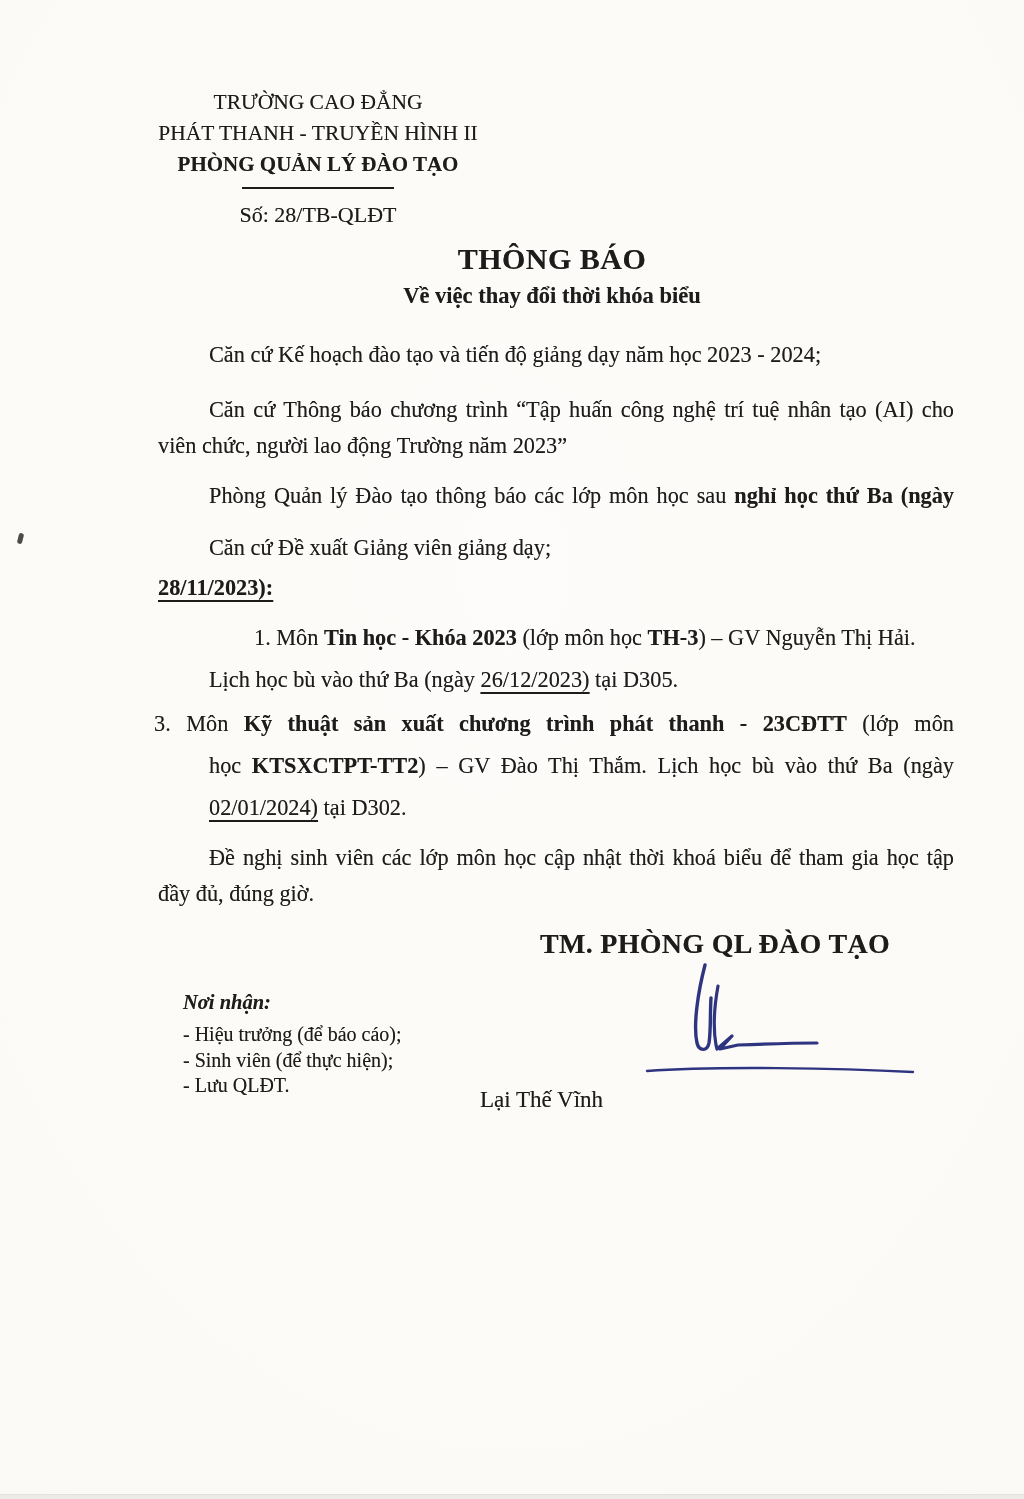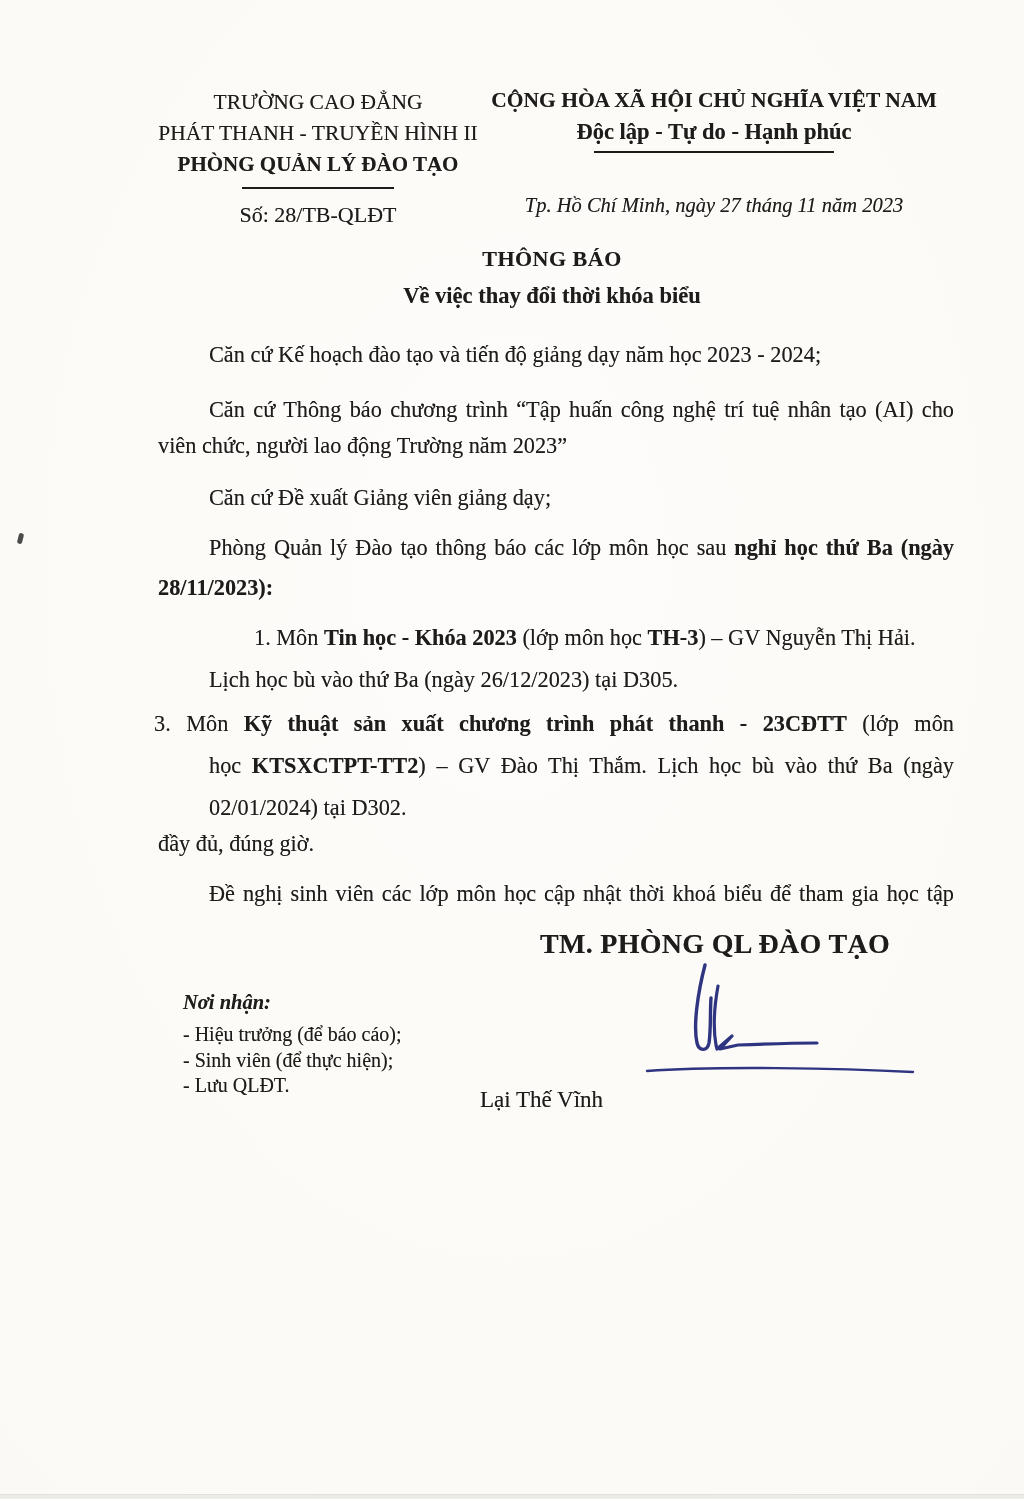--- a/index.html
+++ b/index.html
@@ -26,28 +26,28 @@
   .rule{height:0;border-bottom:2px solid var(--ink);}
   .rule-left{width:152px;margin:7px auto 0;}
   .docnum{font-size:22px;margin-top:10px;}
   .hr{position:absolute;left:484px;top:86px;width:460px;text-align:center;}
   .hr1{font-size:21.5px;font-weight:bold;line-height:28px;}
   .hr2{font-size:22.5px;font-weight:bold;line-height:30px;margin-top:3px;}
   .rule-right{width:240px;margin:4px auto 0;}
   .dateline{font-size:20.5px;font-style:italic;margin-top:41px;}
   
   .titleblock{position:absolute;left:152px;top:243px;width:800px;text-align:center;}
-  .t1{font-size:22px;font-weight:bold;line-height:32px;letter-spacing:.5px;}
+  .t1{font-size:30px;font-weight:bold;line-height:32px;letter-spacing:.5px;}
   .t2{font-size:22.5px;font-weight:bold;margin-top:7px;line-height:28px;}
   
   .bodyblock{position:absolute;left:154px;top:335px;width:800px;font-size:22.3px;}
   .bline{line-height:30px;white-space:nowrap;}
   .bline.j{white-space:normal;text-align:justify;text-align-last:justify;}
   .bline .b{font-weight:bold;}
-  .bline .u{text-underline-offset:5px;text-decoration-thickness:1.5px;}
+  .bline .u{text-decoration:underline;text-underline-offset:5px;text-decoration-thickness:1.5px;}
   
   .tm{position:absolute;left:480px;top:928px;width:470px;text-align:center;
       font-size:28px;font-weight:bold;letter-spacing:.3px;}
   .signer{position:absolute;left:480px;top:1087px;width:470px;text-align:left;
       font-size:23px;font-weight:normal;}
   .sig{position:absolute;left:628px;top:950px;width:300px;height:130px;}
   .sig path{fill:none;stroke:var(--sig);stroke-linecap:round;stroke-linejoin:round;}
   
   .recips{position:absolute;left:183px;top:991px;font-size:20px;}
   .rh{font-weight:bold;font-style:italic;line-height:23px;margin-bottom:8px;font-size:20.5px;}
@@ -66,46 +66,40 @@
   <div class="speck"></div>
 
   <div class="hl">
     <div class="hl1">TRƯỜNG CAO ĐẲNG</div>
     <div class="hl1">PHÁT THANH - TRUYỀN HÌNH II</div>
     <div class="hl3">PHÒNG QUẢN LÝ ĐÀO TẠO</div>
     <div class="rule rule-left"></div>
     <div class="docnum">Số: 28/TB-QLĐT</div>
   </div>
 
-  <div class="hr">
-    <div class="hr1">CỘNG HÒA XÃ HỘI CHỦ NGHĨA VIỆT NAM</div>
-    <div class="hr2">Độc lập - Tự do - Hạnh phúc</div>
-    <div class="rule rule-right"></div>
-    <div class="dateline">Tp. Hồ Chí Minh, ngày 27 tháng 11 năm 2023</div>
-  </div>
 
   <div class="titleblock">
     <div class="t1">THÔNG BÁO</div>
     <div class="t2">Về việc thay đổi thời khóa biểu</div>
   </div>
 
   <div class="bodyblock" id="body-lines">
       <div class="bline" style="margin-left: 55px; margin-top: 5px;"><span>Căn cứ Kế hoạch đào tạo và tiến độ giảng dạy năm học 2023 - 2024;</span></div>
       <div class="bline j" style="margin-left: 55px; margin-top: 25px;"><span>Căn cứ Thông báo chương trình “Tập huấn công nghệ trí tuệ nhân tạo (AI) cho</span></div>
       <div class="bline" style="margin-left: 4px; margin-top: 6px;"><span>viên chức, người lao động Trường năm 2023”</span></div>
+      <div class="bline j" style="margin-left: 55px; margin-top: 20px;"><span>Phòng Quản lý Đào tạo thông báo các lớp môn học sau </span><span class="b">nghỉ học thứ Ba (ngày</span></div>
       <div class="bline" style="margin-left: 55px; margin-top: 22px;"><span>Căn cứ Đề xuất Giảng viên giảng dạy;</span></div>
-      <div class="bline j" style="margin-left: 55px; margin-top: 20px;"><span>Phòng Quản lý Đào tạo thông báo các lớp môn học sau </span><span class="b">nghỉ học thứ Ba (ngày</span></div>
       <div class="bline" style="margin-left: 4px; margin-top: 10px;"><span class="b u">28/11/2023):</span></div>
       <div class="bline" style="margin-left: 100px; margin-top: 20px;"><span>1. Môn </span><span class="b">Tin học - Khóa 2023</span><span> (lớp môn học </span><span class="b">TH-3</span><span>) – GV Nguyễn Thị Hải.</span></div>
       <div class="bline" style="margin-left: 55px; margin-top: 12px;"><span>Lịch học bù vào thứ Ba (ngày </span><span class="u">26/12/2023)</span><span> tại D305.</span></div>
       <div class="bline j" style="margin-top: 14px;"><span>3. Môn </span><span class="b">Kỹ thuật sản xuất chương trình phát thanh - 23CĐTT</span><span> (lớp môn</span></div>
       <div class="bline j" style="margin-left: 55px; margin-top: 12px;"><span>học </span><span class="b">KTSXCTPT-TT2</span><span>) – GV Đào Thị Thắm. Lịch học bù vào thứ Ba (ngày</span></div>
       <div class="bline" style="margin-left: 55px; margin-top: 12px;"><span class="u">02/01/2024)</span><span> tại D302.</span></div>
+      <div class="bline j" style="margin-left: 55px; margin-top: 20px;"><span>Đề nghị sinh viên các lớp môn học cập nhật thời khoá biểu để tham gia học tập</span></div>
       <div class="bline" style="margin-left: 4px; margin-top: 6px;"><span>đầy đủ, đúng giờ.</span></div>
-      <div class="bline j" style="margin-left: 55px; margin-top: 20px;"><span>Đề nghị sinh viên các lớp môn học cập nhật thời khoá biểu để tham gia học tập</span></div>
     </div>
 
   <div class="tm">TM. PHÒNG QL ĐÀO TẠO</div>
 
   <svg class="sig" viewBox="0 0 300 130" aria-hidden="true">
     <path d="M77,15 C70,42 65,75 69,93 C71,101 79,102 81,93 C83,80 82,62 83,48" stroke-width="3.4"></path>
     <path d="M90,36 C86,58 85,78 88,95 L89,99 L104,86 L92,99 L110,95 C135,94 165,93 189,93" stroke-width="3.2"></path>
     <path d="M19,121 C85,116 210,118 285,122" stroke-width="2.4"></path>
   </svg>
 

